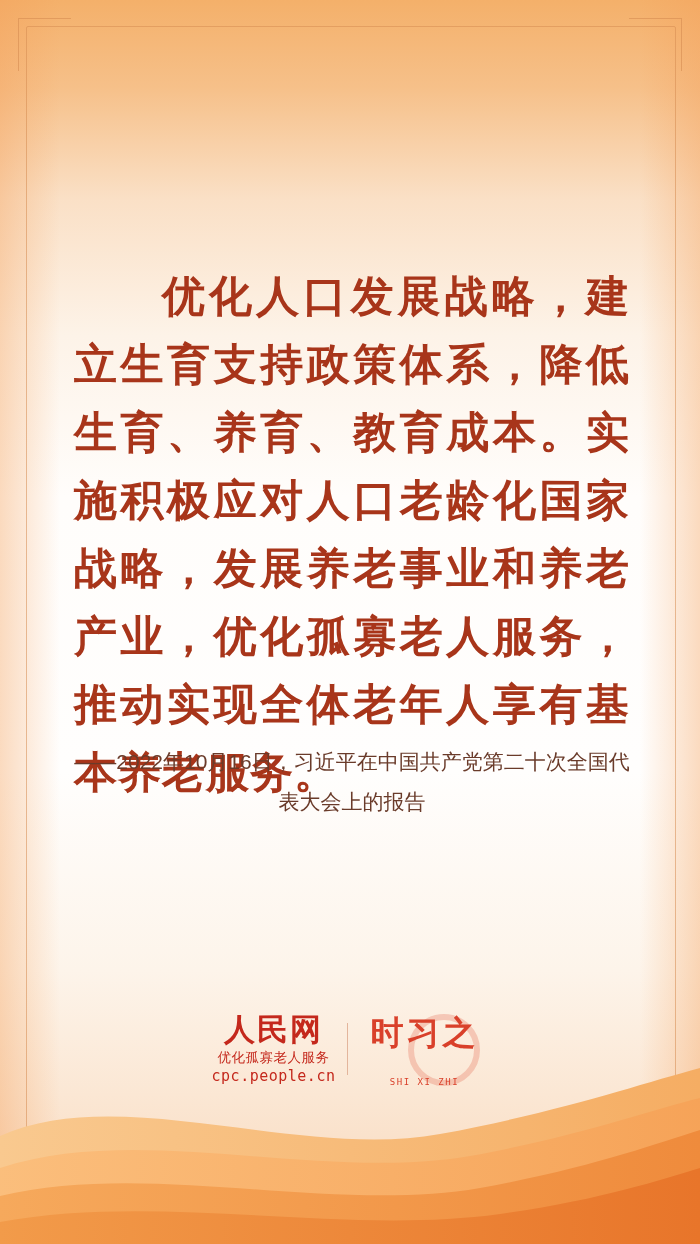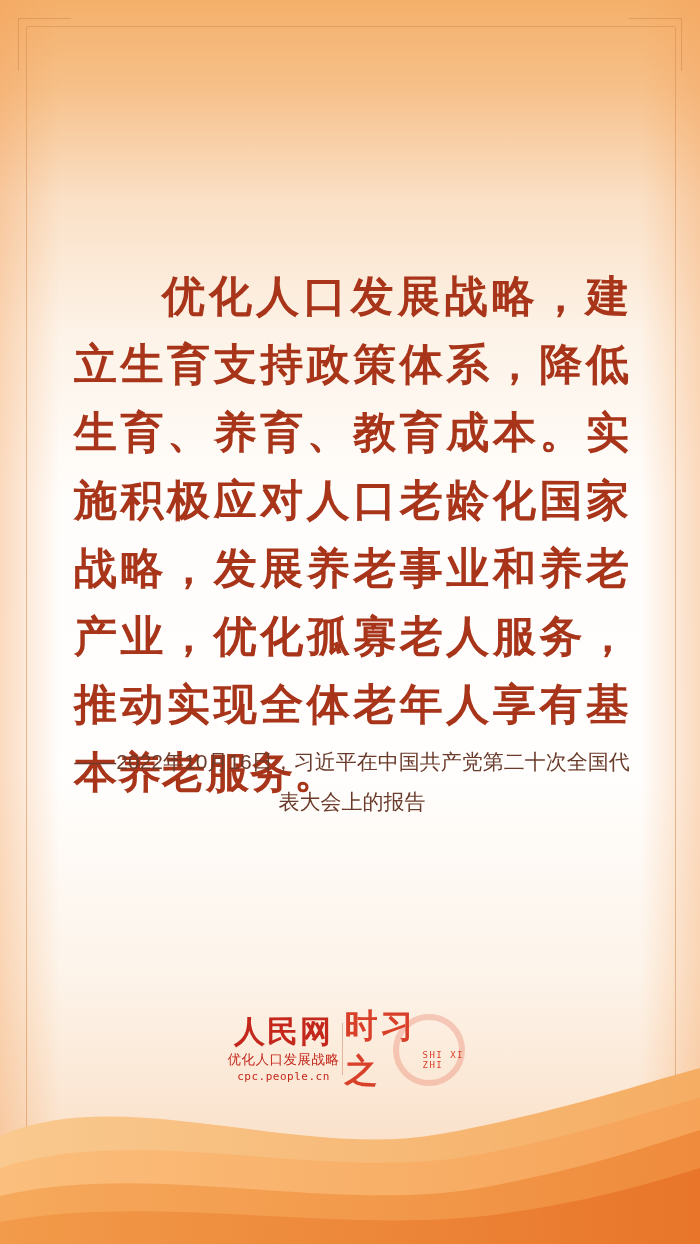--- a/index.html
+++ b/index.html
@@ -108,21 +108,21 @@
 
   
   .logo-row {
     position: absolute;
     left: 0;
     top: 1012px;
     width: 700px;
     display: flex;
     align-items: center;
     justify-content: center;
-    gap: 2px;
+    gap: 12px;
   }
   .rmw-logo {
     display: flex;
     flex-direction: column;
     align-items: center;
     line-height: 1;
   }
   .rmw-main {
     font-family: "DejaVu Serif", "Liberation Serif", serif;
     font-weight: bold;
@@ -133,35 +133,35 @@
   .rmw-sub {
     margin-top: 6px;
     font-family: "Liberation Sans", sans-serif;
     font-size: 13.5px;
     letter-spacing: 0.5px;
     color: #c4281c;
   }
   .rmw-url {
     margin-top: 4px;
     font-family: "DejaVu Sans Mono", "Liberation Mono", monospace;
-    font-size: 11px;
+    font-size: 15px;
     letter-spacing: 0.5px;
     color: #c4281c;
   }
   .divider-v {
     width: 1px;
     height: 52px;
     background: #e3b59c;
   }
   .shixizhi {
     position: relative;
     width: 128px;
     height: 74px;
     display: flex;
-    flex-direction: row;
+    flex-direction: column;
     align-items: center;
     justify-content: center;
   }
   .sxz-ring {
     position: absolute;
     right: 8px;
     top: 2px;
     width: 60px;
     height: 60px;
     border: 6px solid rgba(226,98,72,0.28);
@@ -206,21 +206,21 @@
   <div class="frame-corner-tr"></div>
 
   <div class="quote">优化人口发展战略，建立生育支持政策体系，降低生育、养育、教育成本。实施积极应对人口老龄化国家战略，发展养老事业和养老产业，优化孤寡老人服务，推动实现全体老年人享有基本养老服务。</div>
 
   <div class="attribution">——2022年10月16日，习近平在中国共产党第二十次全国代表大会上的报告</div>
 
   <div class="logo-row">
 
     <div class="rmw-logo">
       <div class="rmw-main">人民网</div>
-      <div class="rmw-sub">优化人口发展战略</div>
+      <div class="rmw-sub">优化孤寡老人服务</div>
       <div class="rmw-url">cpc.people.cn</div>
     </div>
 
     <div class="divider-v"></div>
 
     <div class="shixizhi">
       <div class="sxz-ring"></div>
       <div class="sxz-main">时习之</div>
       <div class="sxz-sub">SHI XI ZHI</div>
     </div>

